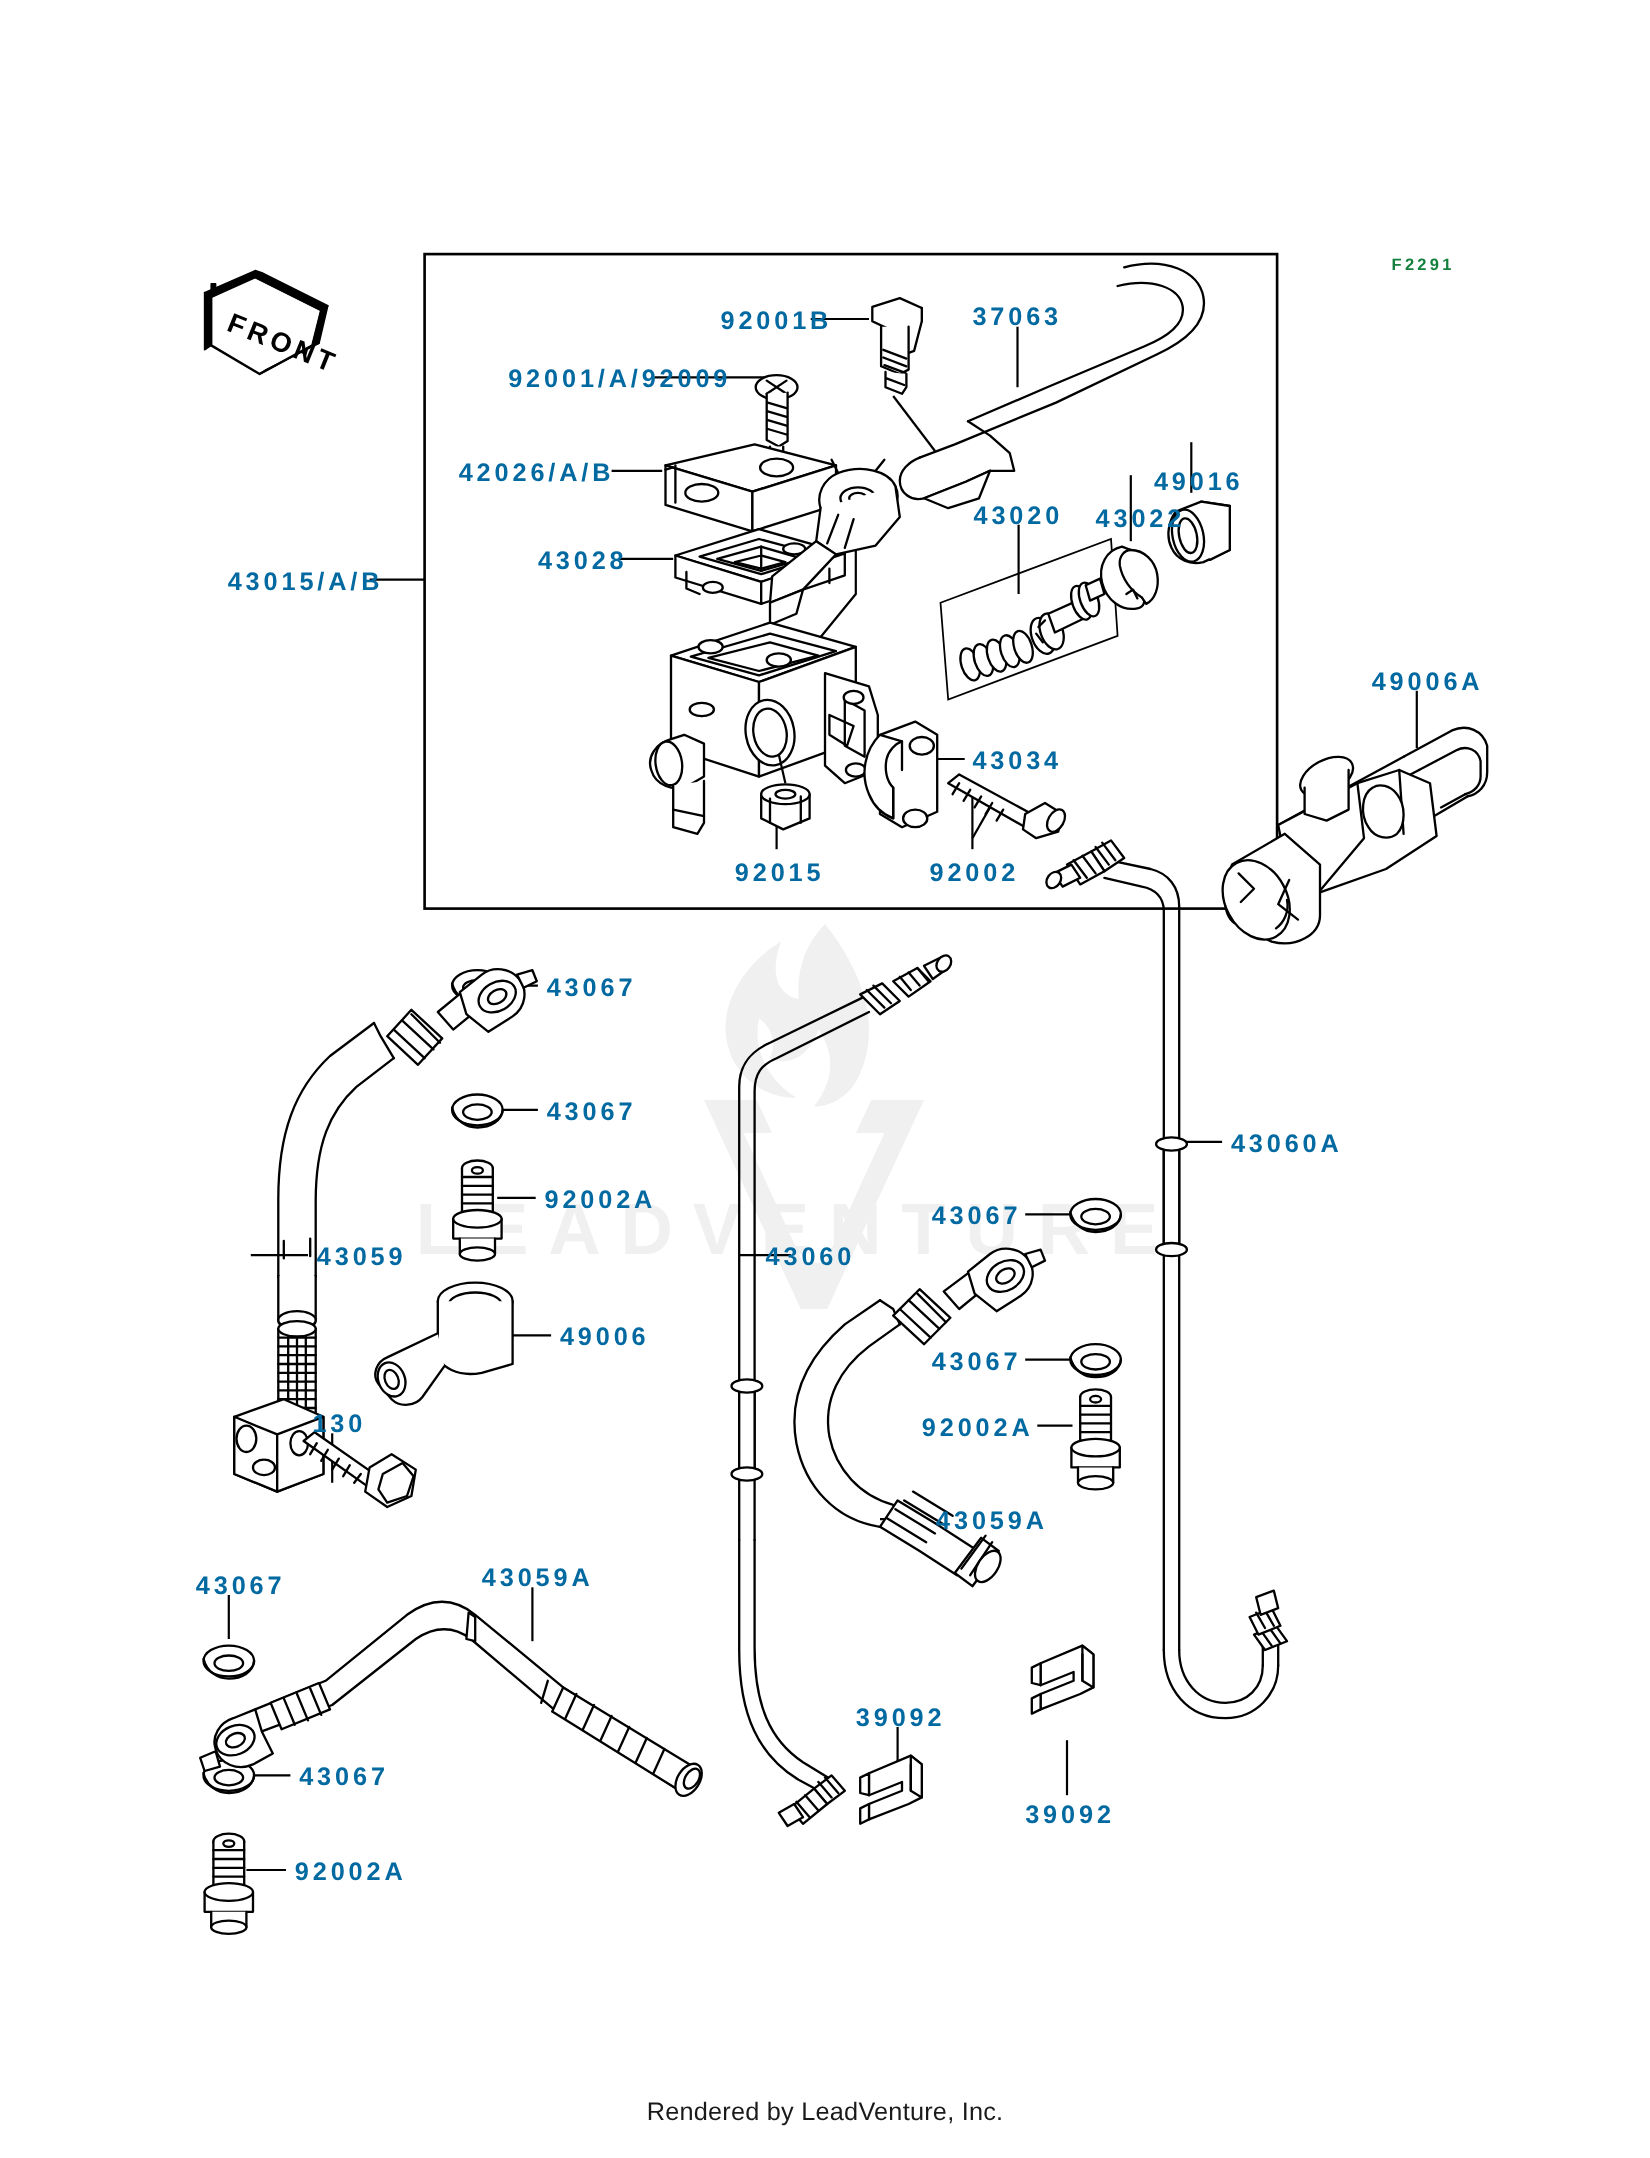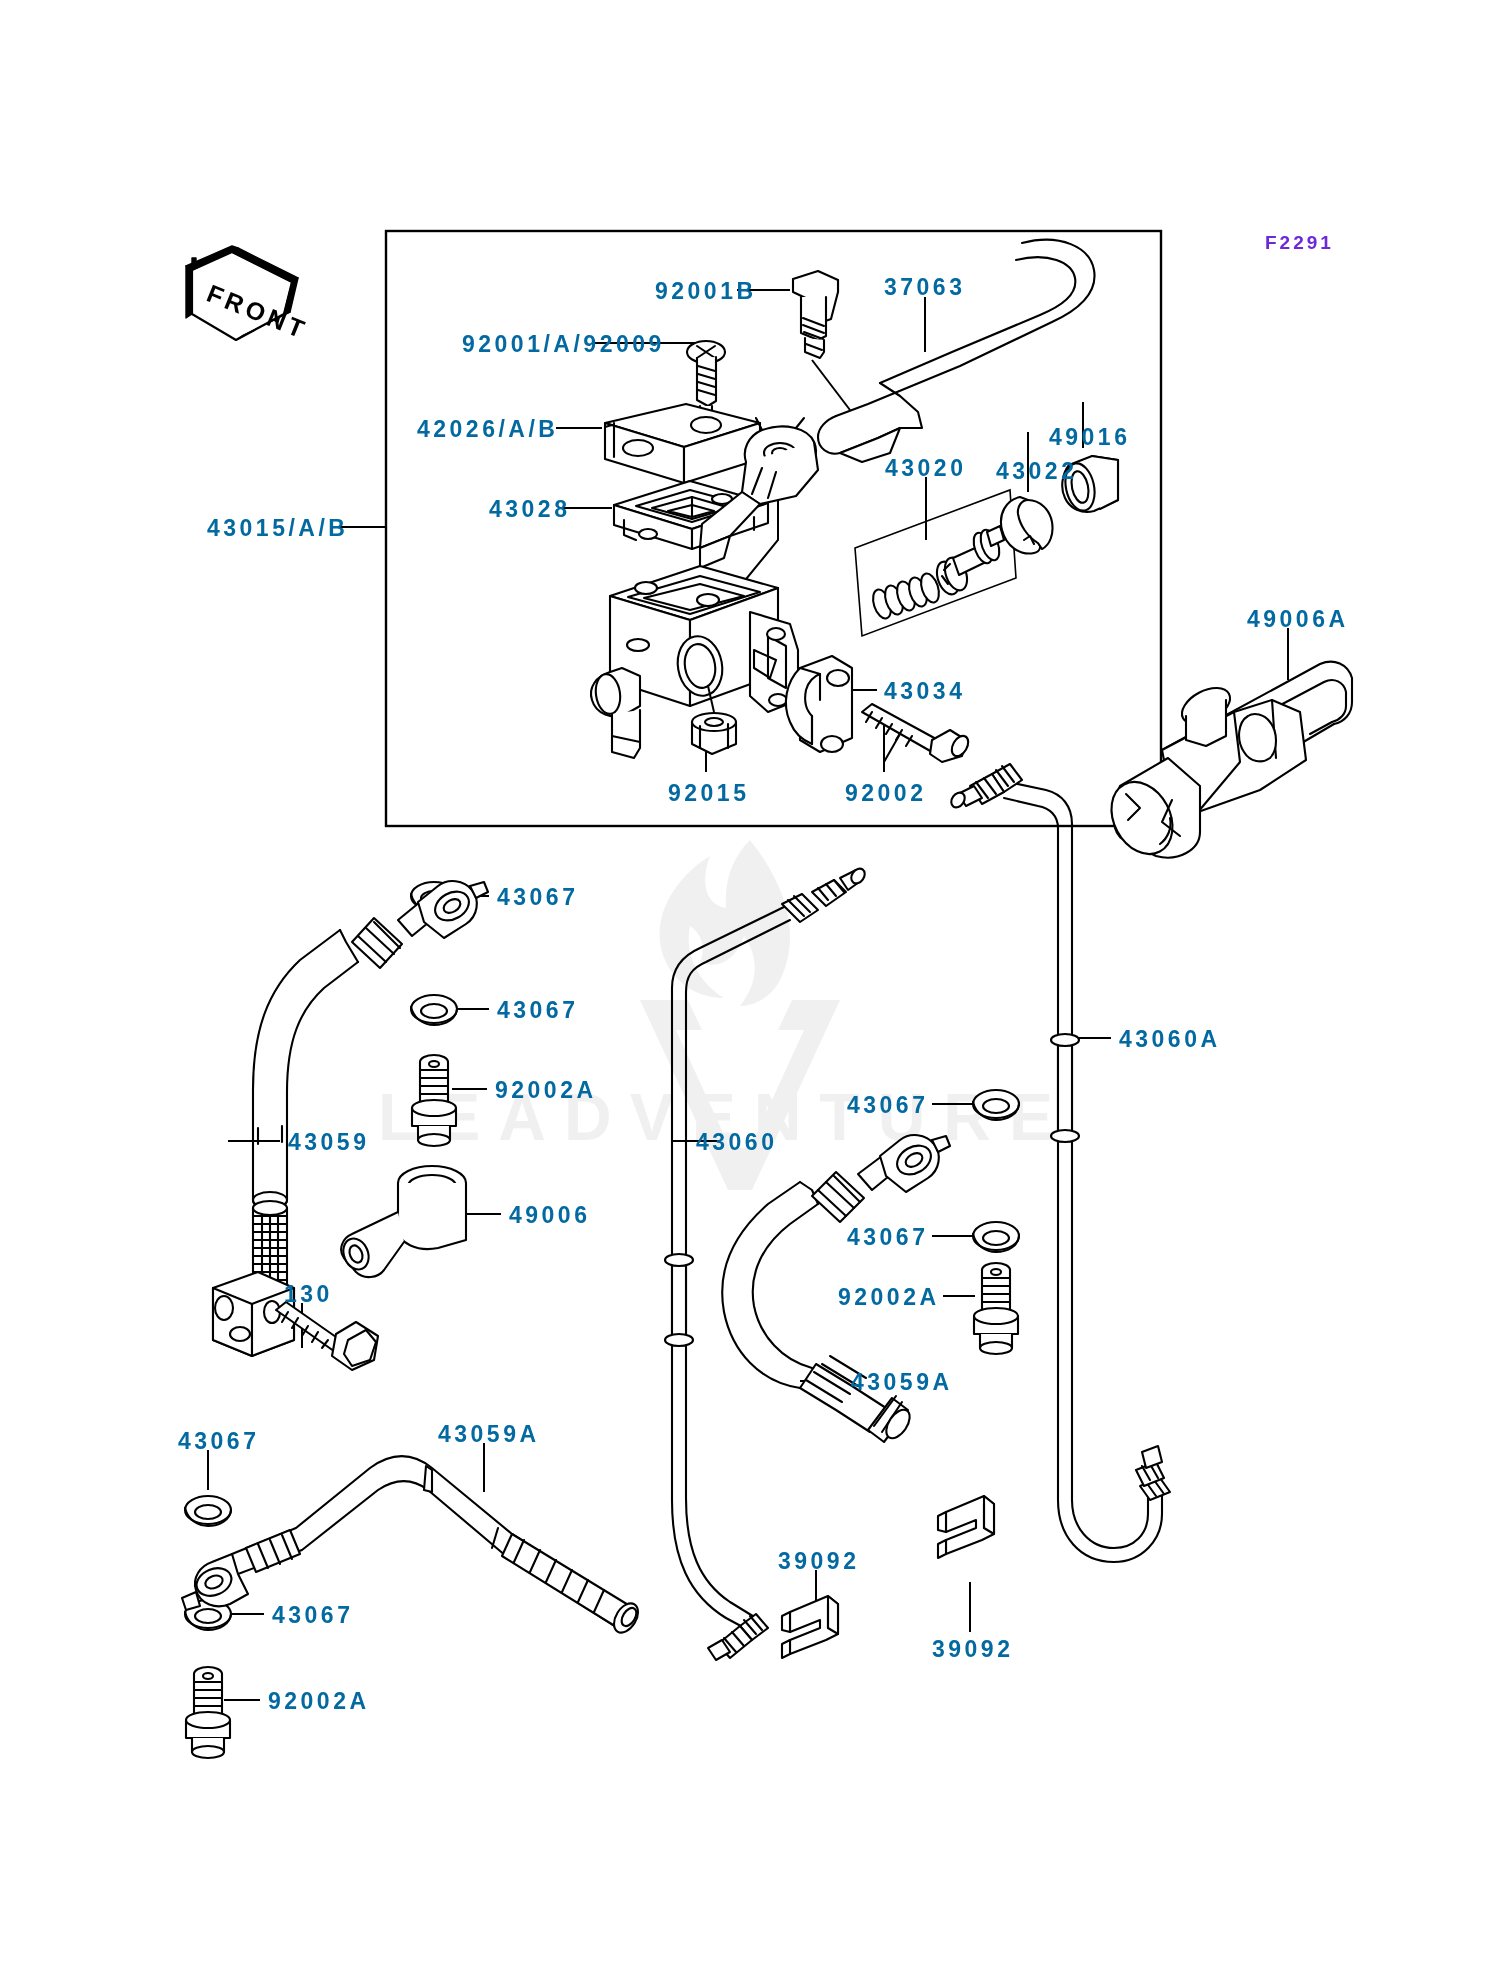--- a/index.html
+++ b/index.html
@@ -2,21 +2,21 @@
 <html><head>
 <meta charset="utf-8">
 <style>
   html,body{margin:0;padding:0;background:#ffffff;}
   body{width:1500px;height:1962px;position:relative;overflow:hidden;
        font-family:"Liberation Sans", sans-serif;color:#111;}
   #stage{position:absolute;left:0;top:0;width:1500px;height:1962px;}
   svg#diagram{position:absolute;left:0;top:0;width:1500px;height:1962px;}
   .lbl{position:absolute;white-space:nowrap;font-family:"Liberation Sans", sans-serif;
        font-size:23px;font-weight:700;letter-spacing:3.5px;color:#0369a1;}
-  .sheetcode{position:absolute;font-size:19px;font-weight:700;letter-spacing:3px;color:#6d28d9;}
+  .sheetcode{position:absolute;font-size:15px;font-weight:700;letter-spacing:3px;color:#15803d;}
   .footer{position:absolute;left:0;right:0;text-align:center;font-size:23px;
           font-weight:400;letter-spacing:0.2px;color:#1a1a1a;
           font-family:"Liberation Sans", sans-serif;}
 </style>
 </head>
 <body>
 
 <div id="stage">
 
   <svg id="diagram" viewBox="0 0 1500 1962">
@@ -572,13 +572,14 @@
   <div class="lbl" style="left:838px;top:1284px;">92002A</div>
   <div class="lbl" style="left:851px;top:1369px;">43059A</div>
   <div class="lbl" style="left:1119px;top:1026px;">43060A</div>
   <div class="lbl" style="left:178px;top:1428px;">43067</div>
   <div class="lbl" style="left:438px;top:1421px;">43059A</div>
   <div class="lbl" style="left:272px;top:1602px;">43067</div>
   <div class="lbl" style="left:268px;top:1688px;">92002A</div>
   <div class="lbl" style="left:778px;top:1548px;">39092</div>
   <div class="lbl" style="left:932px;top:1636px;">39092</div>
 
+  <div class="footer" style="top:1906px;">Rendered by LeadVenture, Inc.</div>
 </div>
 
 </body></html>

